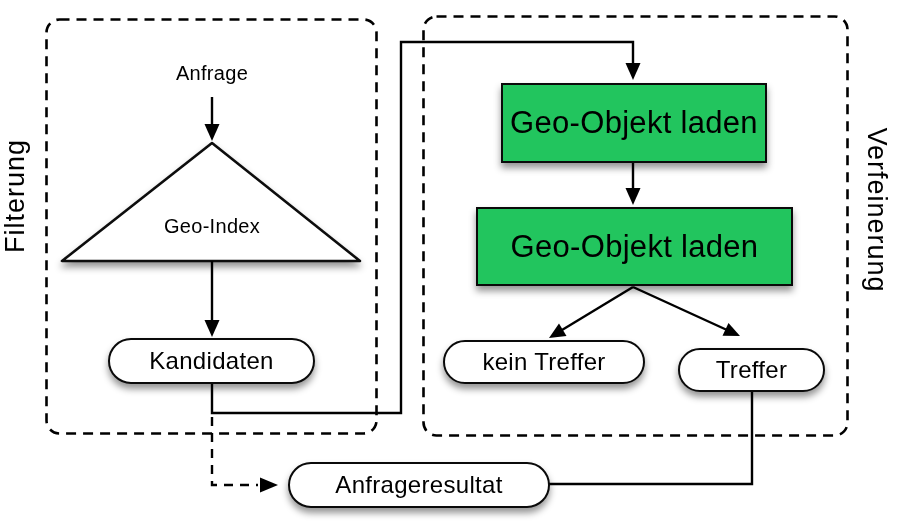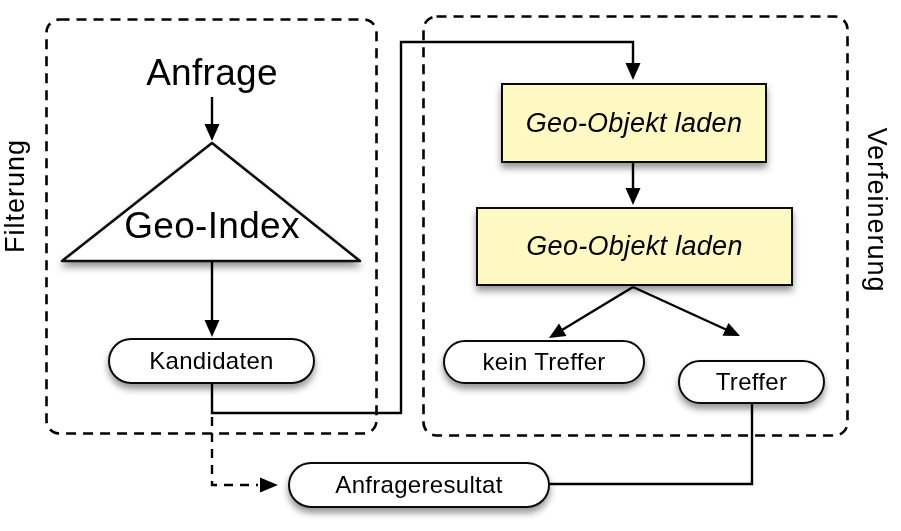--- a/index.html
+++ b/index.html
@@ -21,40 +21,39 @@
     left: 0; top: 0;
     z-index: 1;
   }
   .node-label {
     position: absolute;
     z-index: 3;
     display: flex;
     align-items: center;
     justify-content: center;
     text-align: center;
-    font-size: 37px;
+    font-size: 20px;
     font-weight: 500;
     letter-spacing: 0.3px;
     white-space: nowrap;
   }
   .node-rect {
     position: absolute;
     z-index: 2;
-    background: #fef9c3;
+    background: #22c55e;
     border: 2.6px solid #0a0a0a;
     box-shadow: 0 5px 7px rgba(0,0,0,0.42);
     display: flex;
     align-items: center;
     justify-content: center;
-    font-size: 27px;
+    font-size: 31px;
     font-weight: 500;
     letter-spacing: 0.3px;
     white-space: nowrap;
     box-sizing: border-box;
-    font-style: italic;
   }
   .node-pill {
     position: absolute;
     z-index: 2;
     background: #ffffff;
     border: 2.6px solid #0a0a0a;
     border-radius: 24px;
     box-shadow: 0 5px 7px rgba(0,0,0,0.42);
     display: flex;
     align-items: center;
@@ -127,17 +126,17 @@
   <div class="node-label" style="left:122px; top:211px; width:180px; height:30px;">Geo-Index</div>
 
   <div class="node-rect" style="left:501px; top:83px; width:266px; height:80px;">Geo-Objekt laden</div>
 
   <div class="node-rect" style="left:476px; top:207px; width:317px; height:79px;">Geo-Objekt laden</div>
 
   <div class="node-pill" style="left:108px; top:338px; width:207px; height:46px;">Kandidaten</div>
 
   <div class="node-pill" style="left:443px; top:340px; width:202px; height:44px;border-radius:22px;">kein Treffer</div>
 
-  <div class="node-pill" style="left:678px; top:360px; width:147px; height:44px;">Treffer</div>
+  <div class="node-pill" style="left:678px; top:348px; width:147px; height:44px;">Treffer</div>
 
   <div class="node-pill" style="left:288px; top:462px; width:262px; height:46px;">Anfrageresultat</div>
 
 </div>
 
 </body></html>

